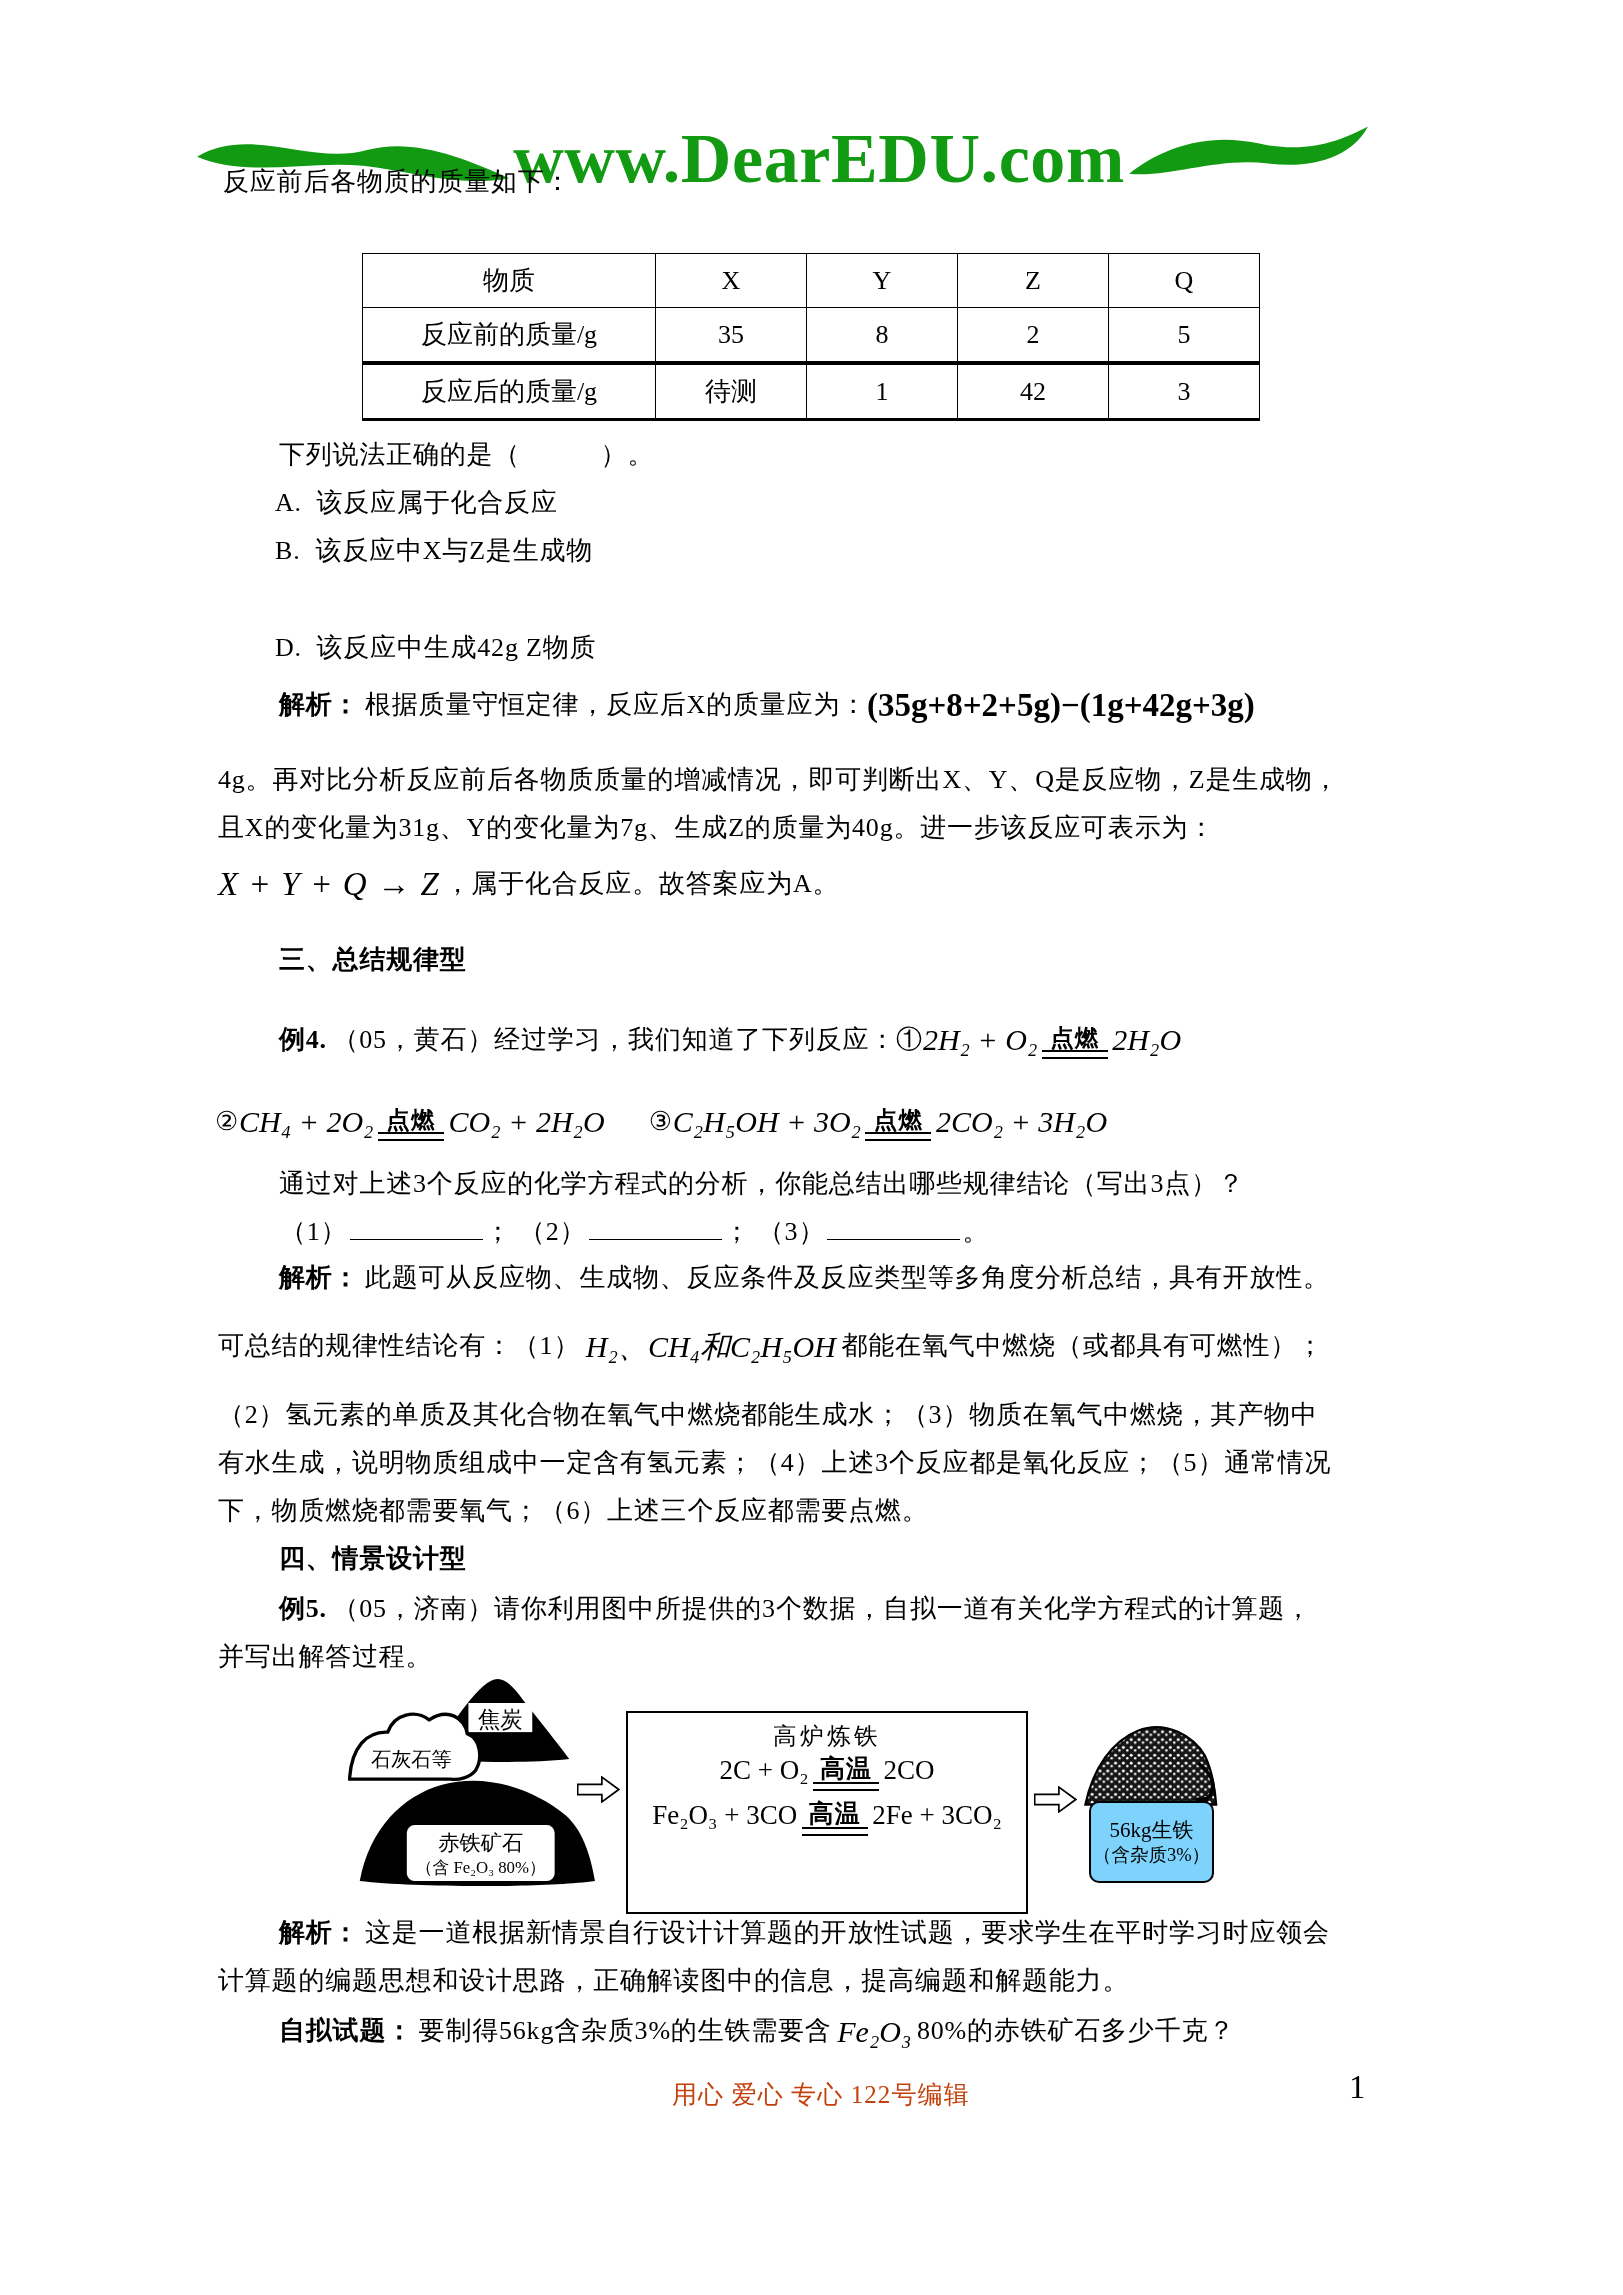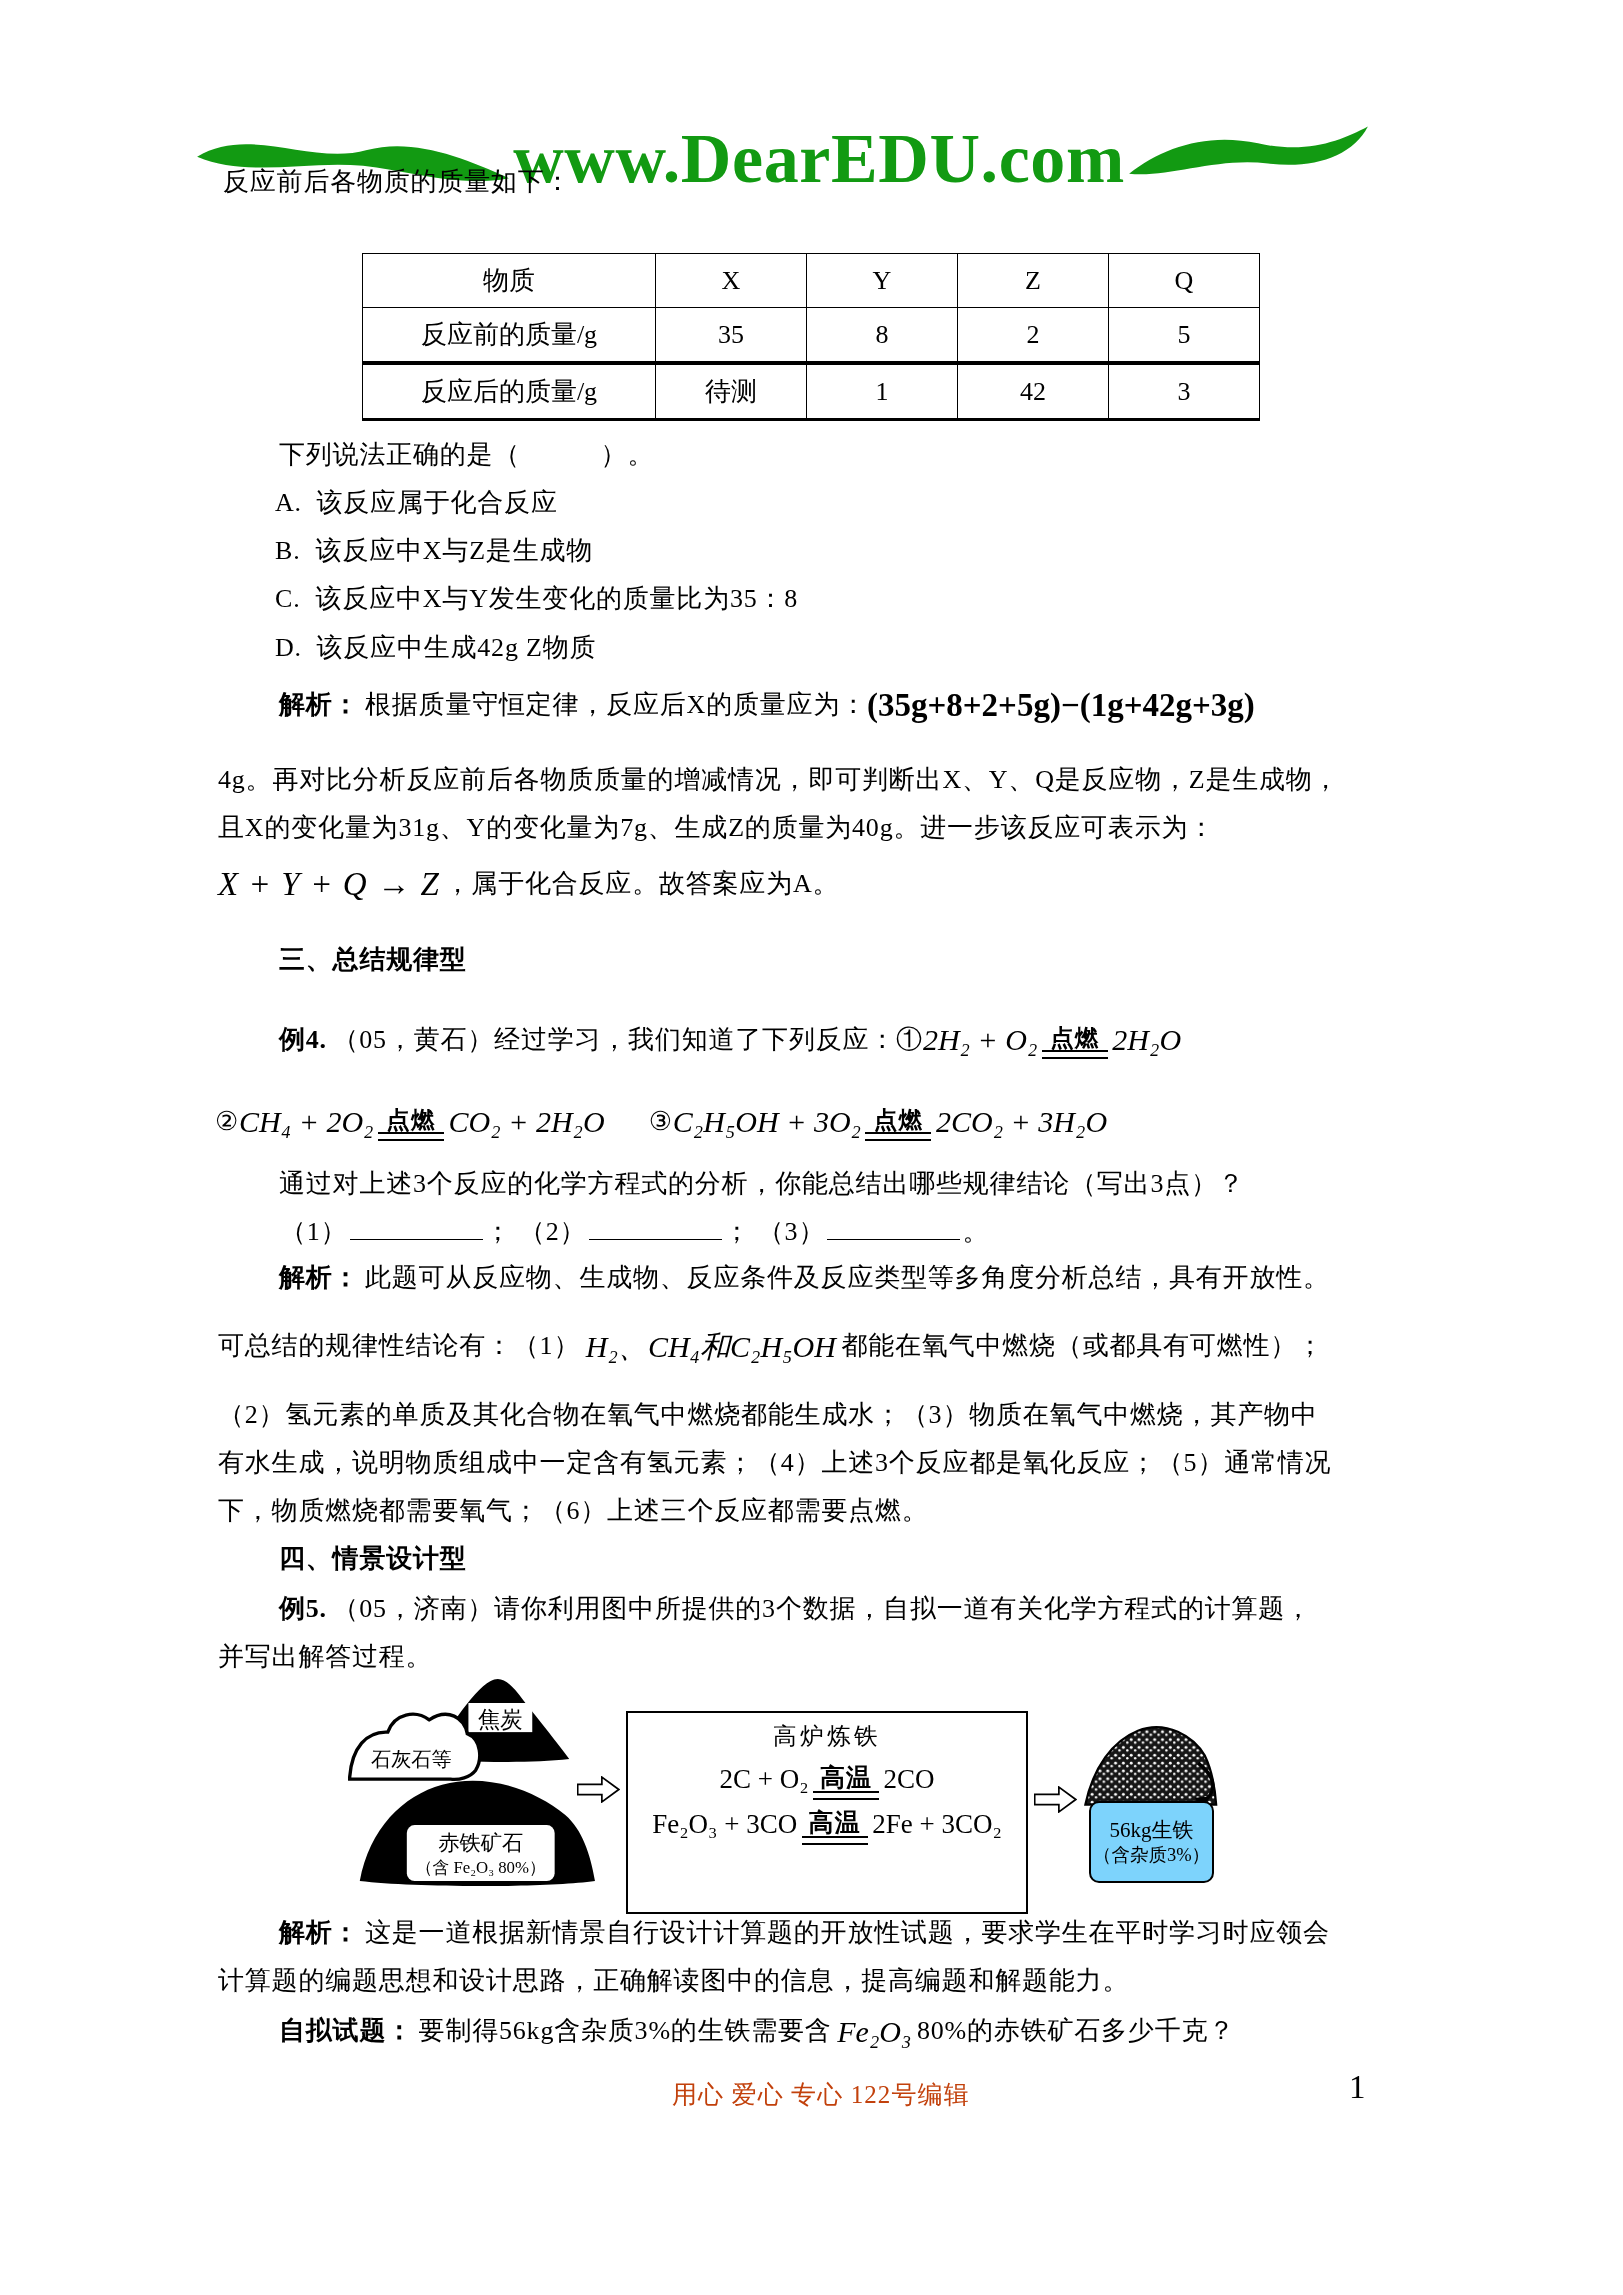--- a/index.html
+++ b/index.html
@@ -24,21 +24,21 @@
   
   .qtable{position:absolute;left:362px;top:253px;border-collapse:collapse;table-layout:fixed;}
   .qtable td{border:1.7px solid #000;text-align:center;font-size:26px;height:53px;padding:0;}
   .qtable tr.r1 td{border-bottom:4.5px solid #000;}
   .qtable tr.r2 td{border-bottom:3.4px solid #000;}
   .c0{width:292px;} .cx{width:150px;}
   
   .dgbox{position:absolute;left:626px;top:1711px;width:402px;height:203px;border:2.8px solid #000;
          box-sizing:border-box;display:flex;flex-direction:column;align-items:center;}
   .dgtitle{font-size:23.6px;letter-spacing:3.4px;margin-top:6.7px;}
-  .boxeq{font-size:27px;letter-spacing:0;margin-top:12px;white-space:nowrap;}
+  .boxeq{font-size:27px;letter-spacing:0;margin-top:3px;white-space:nowrap;}
   .boxeq .cond-text{font-size:25px;}
   .outbox{position:absolute;left:1089px;top:1801px;width:125px;height:82px;border:2.2px solid #000;border-radius:10px;
           box-sizing:border-box;display:flex;flex-direction:column;align-items:center;justify-content:center;
           background:#7dd3fc;line-height:1.2;}
   .outl1{font-size:21px;} .outl2{font-size:18.5px;}
   
   .footer{position:absolute;left:672px;top:2078px;font-size:25px;letter-spacing:1.1px;color:#c2410c;white-space:nowrap;}
   .pageno{position:absolute;left:1349px;top:2069px;font-size:33px;}
   svg text{font-family:"Liberation Serif","DejaVu Serif",serif;}
 </style>
@@ -85,23 +85,20 @@
   </tbody>
     </table>
 
   <div class="line" style="left:279px;top:439px;">下列说法正确的是（　　　）。</div>
   <div class="line" style="left:275px;top:487px;">
     <span class="optlbl">A.</span><span>该反应属于化合反应</span>
   </div>
   <div class="line" style="left:275px;top:535px;">
     <span class="optlbl">B.</span><span>该反应中X与Z是生成物</span>
   </div>
-  <div class="line" style="left:275px;top:583px;">
-    <span class="optlbl">C.</span><span>该反应中X与Y发生变化的质量比为35：8</span>
-  </div>
   <div class="line" style="left:275px;top:632px;">
     <span class="optlbl">D.</span><span>该反应中生成42g Z物质</span>
   </div>
 
   <div class="line" style="left:279px;top:685px;">
     <span class="lbl">解析：</span><span>根据质量守恒定律，反应后X的质量应为：</span><span class="math">(35g+8+2+5g)−(1g+42g+3g)</span>
   </div>
   <div class="line" style="left:218px;top:764px;">4g。再对比分析反应前后各物质质量的增减情况，即可判断出X、Y、Q是反应物，Z是生成物，</div>
   <div class="line" style="left:218px;top:812px;">且X的变化量为31g、Y的变化量为7g、生成Z的质量为40g。进一步该反应可表示为：</div>
   <div class="line" style="left:218px;top:864px;">

